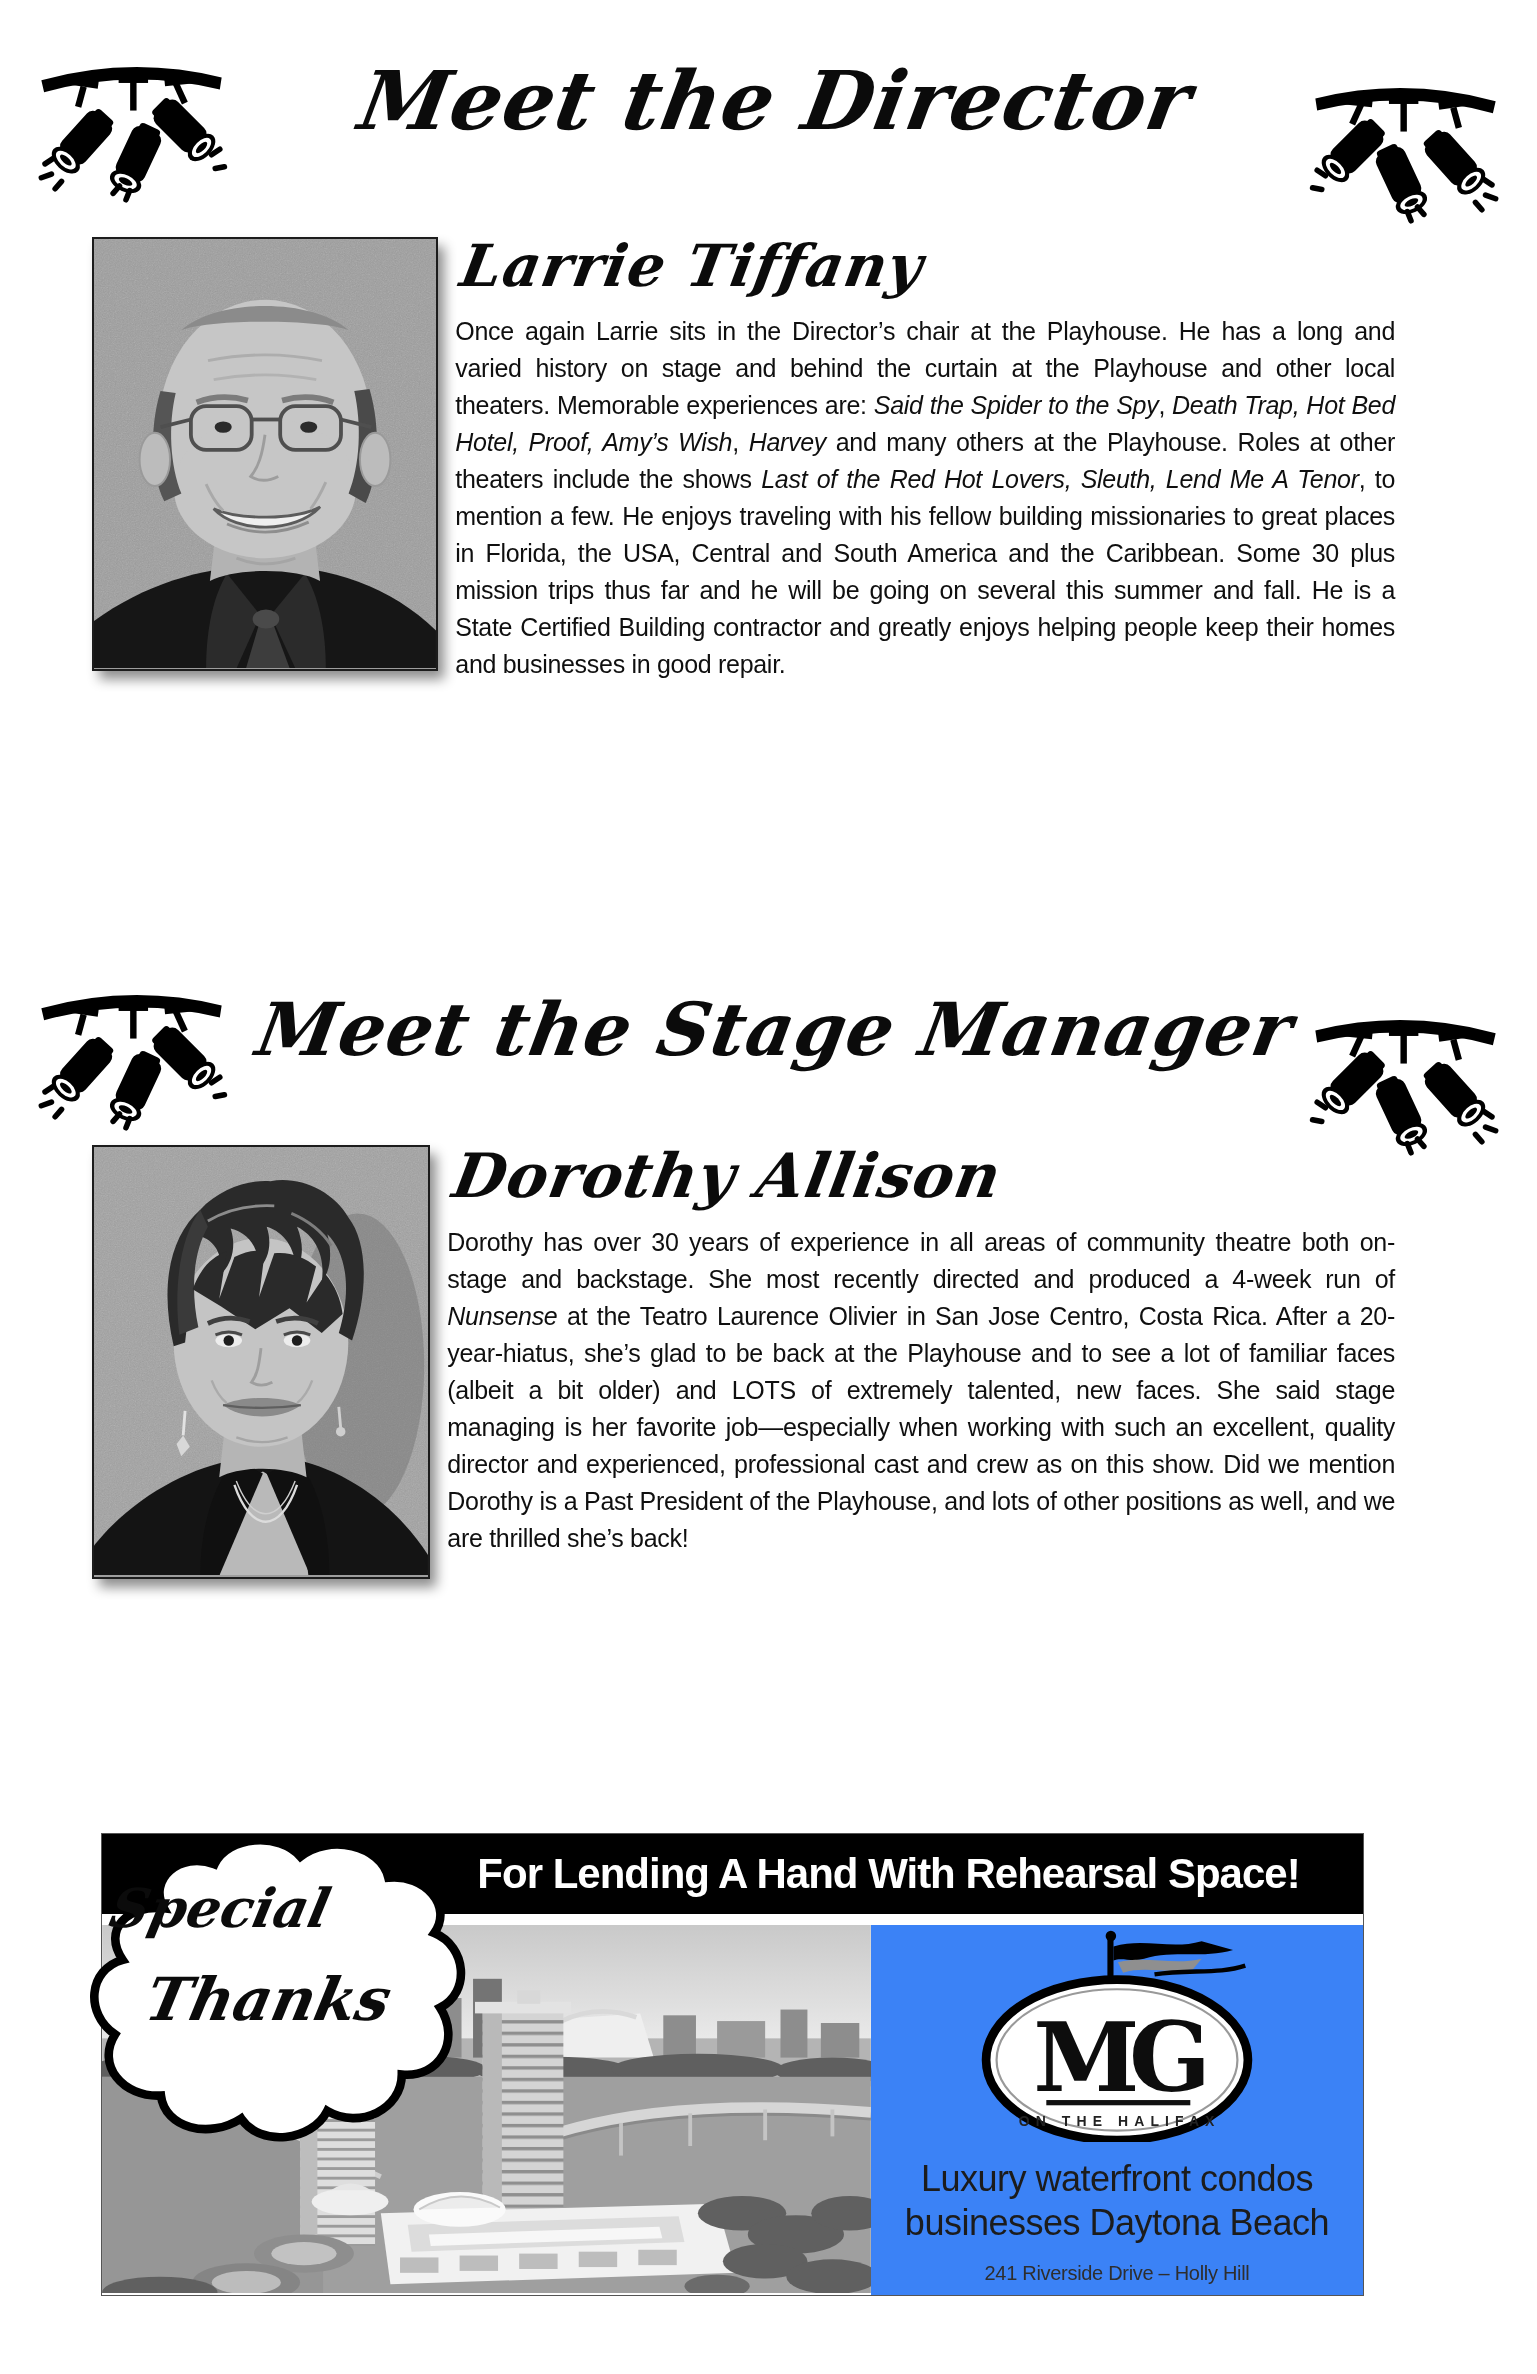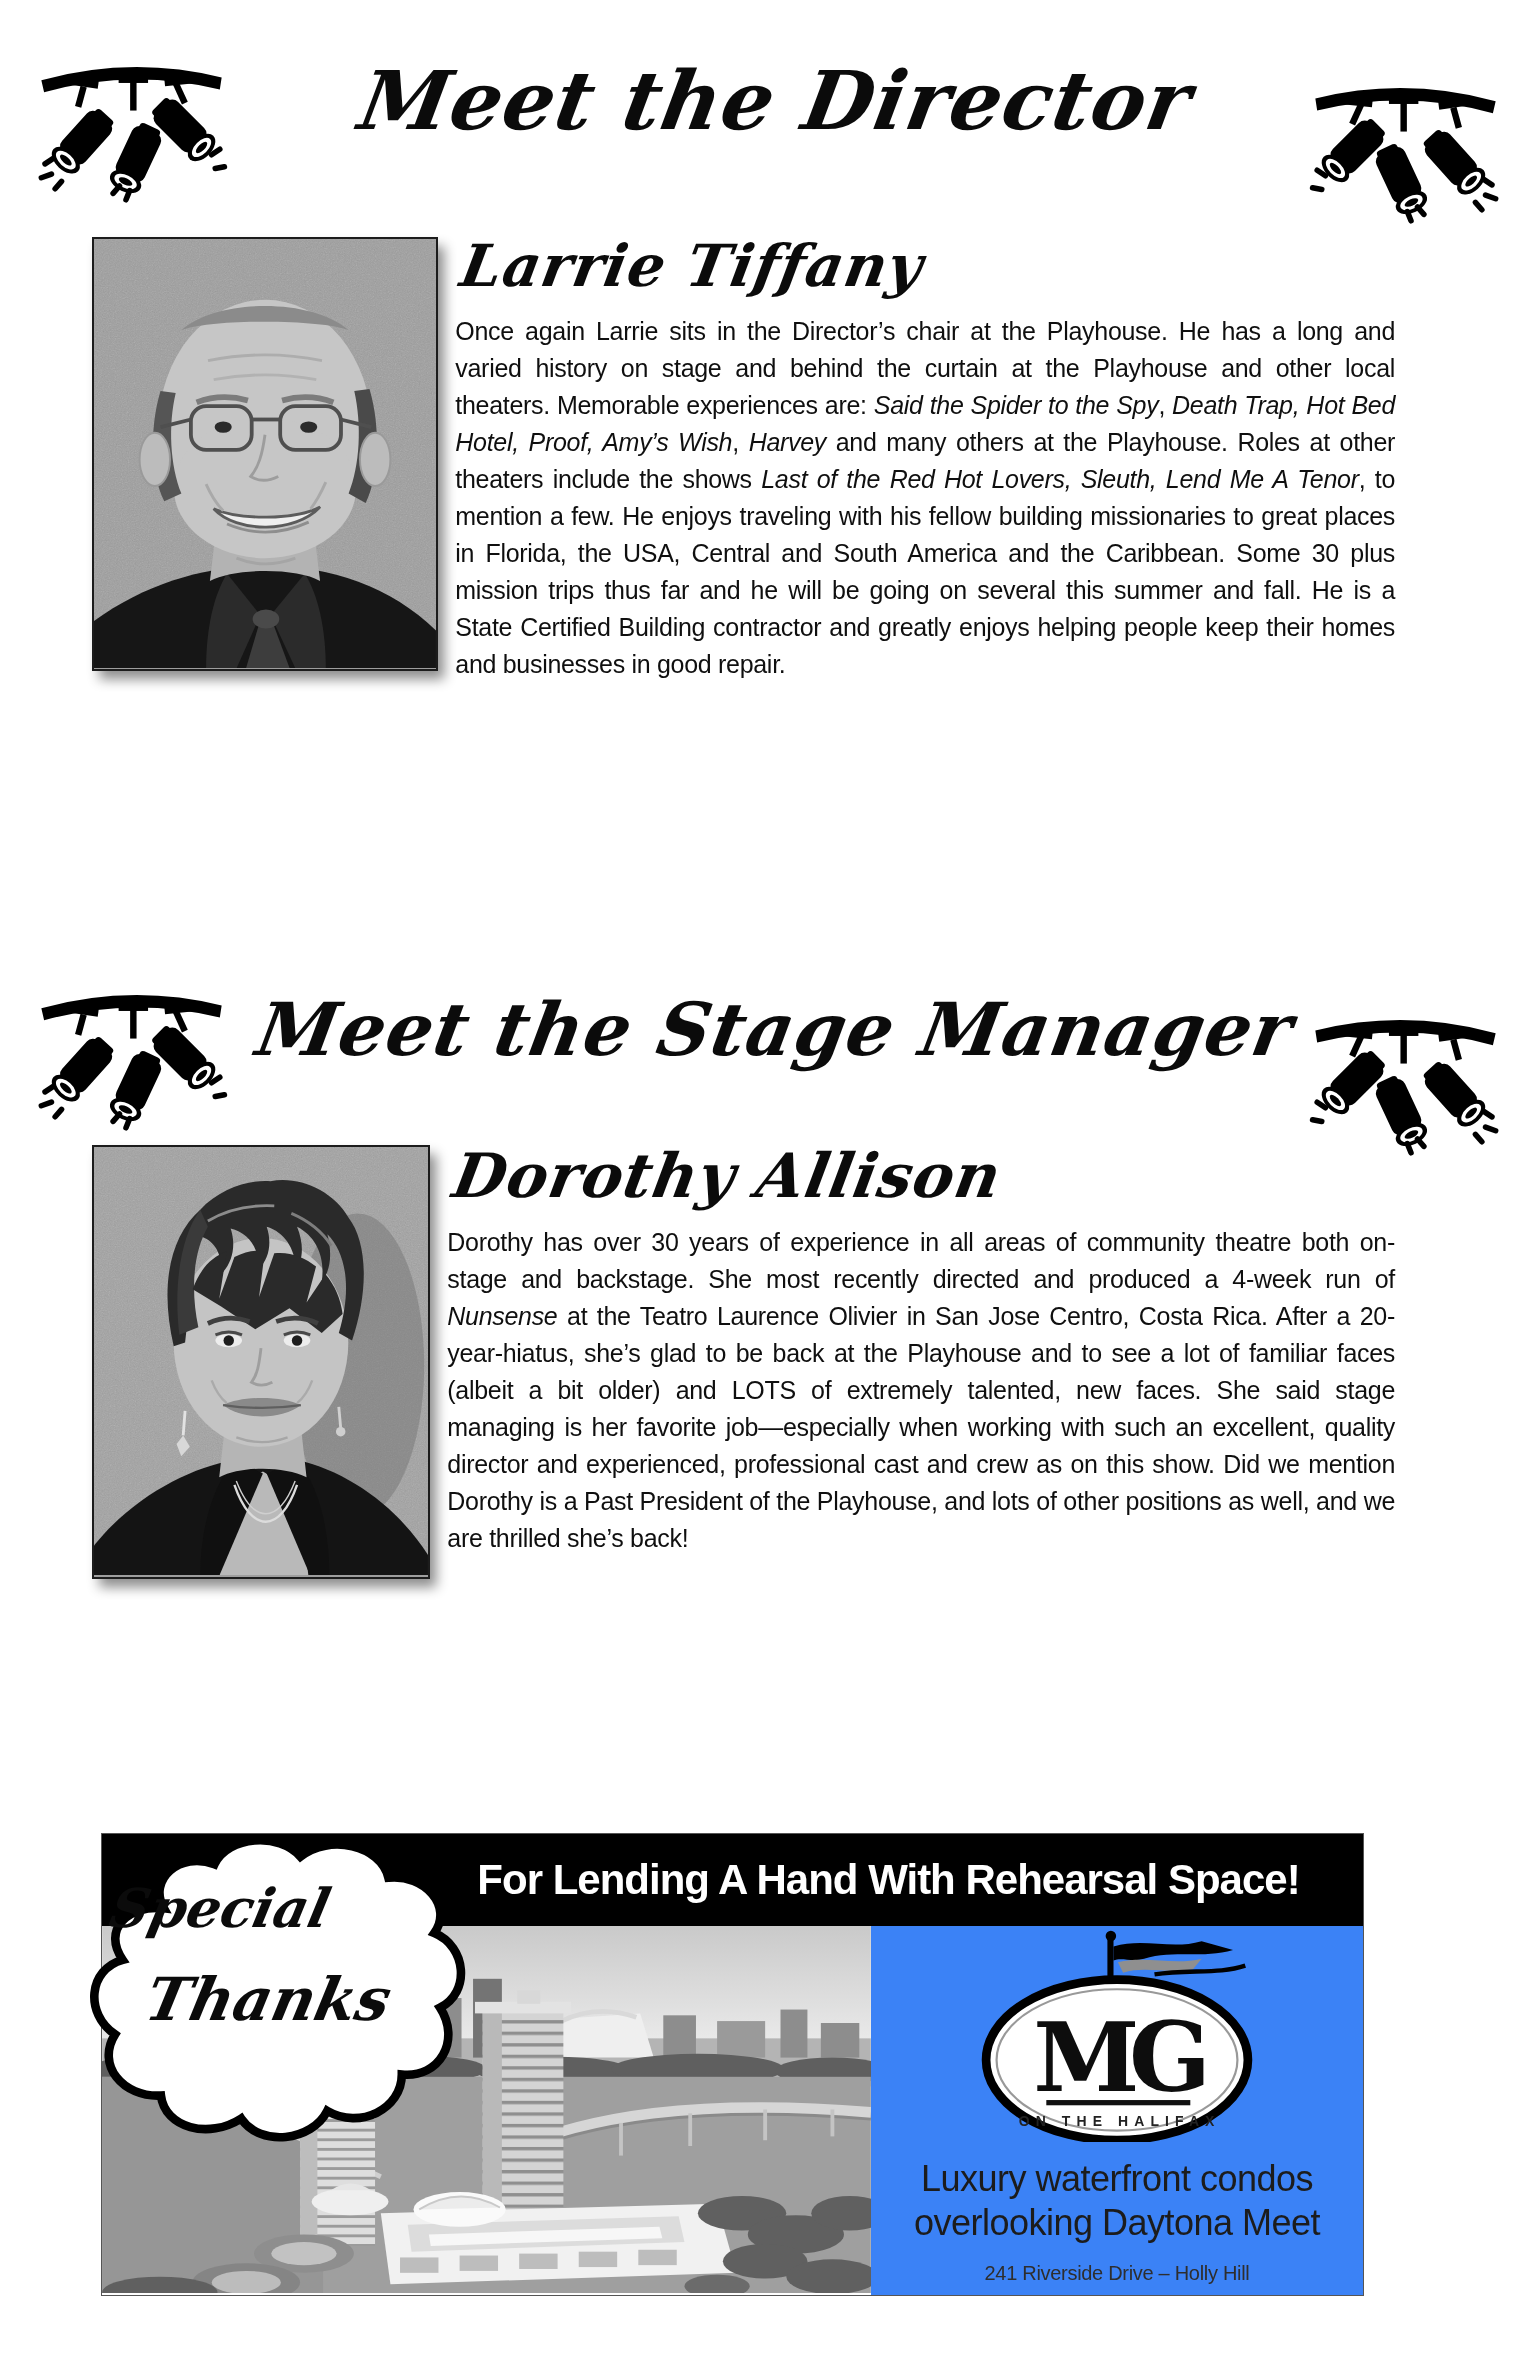--- a/index.html
+++ b/index.html
@@ -49,21 +49,21 @@
     letter-spacing:-0.3px; color:#0f0f0f;
   }
   .bio-text .it { font-style:italic; }
   
   .ad {
     position:relative; width:1263px; height:463px;
     margin:72px 0 0 101px;
     border:1.9px solid #555; background:#fff;
   }
   .ad-banner {
-    position:absolute; top:0; left:0; right:0; height:92px;
+    position:absolute; top:0; left:0; right:0; height:80px;
     background:#000; display:flex; align-items:center; justify-content:center;
     padding-left:312px; z-index:2;
   }
   .ad-banner-text {
     color:#fff; font-weight:bold; font-size:42px; letter-spacing:-1px;
     white-space:nowrap;
   }
   .ad-photo { position:absolute; top:91px; left:0; width:769px; height:368px; }
   .ad-photo svg { display:block; width:769px; height:368px; }
   .ad-right {
@@ -409,21 +409,21 @@
         <path d="M208,52 C248,46 282,52 312,42" stroke="#000" stroke-width="5" fill="none"></path>
 
         <ellipse cx="165" cy="150" rx="150" ry="92" fill="#fff" stroke="#000" stroke-width="10"></ellipse>
         <ellipse cx="165" cy="150" rx="138" ry="81" fill="none" stroke="#999" stroke-width="2.5"></ellipse>
         <text class="mg-main" x="165" y="186" text-anchor="middle">MG</text>
         <rect x="84" y="196" width="165" height="6" fill="#111"></rect>
         <text class="mg-sub" x="168" y="226" text-anchor="middle">ON THE HALIFAX</text>
       </svg>
       <div class="tagline">
         <div>Luxury waterfront condos</div>
-        <div>overlooking Daytona Meet</div>
+        <div>businesses Daytona Beach</div>
       </div>
       <div class="address">241 Riverside Drive – Holly Hill</div>
     </div>
 
     <div class="cloud">
       <svg viewBox="0 0 430 345">
         <path d="M95,88 C78,58 112,28 148,42 C162,12 216,8 238,34 C268,10 322,22 330,56
                  C368,52 398,86 378,114 C412,128 416,176 384,192 C406,226 384,266 344,262
                  C344,298 300,320 266,300 C250,332 196,338 176,308 C142,330 96,318 92,284
                  C52,286 24,252 44,220 C12,198 16,152 52,142 C30,110 58,84 95,88 Z" fill="#ffffff" stroke="#000" stroke-width="9"></path>

